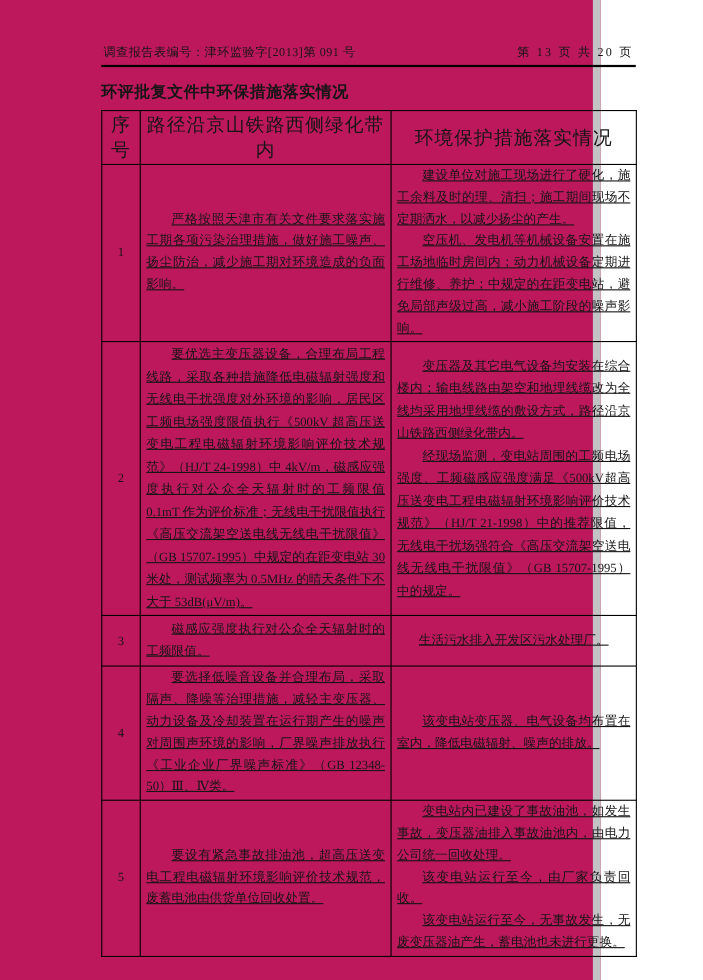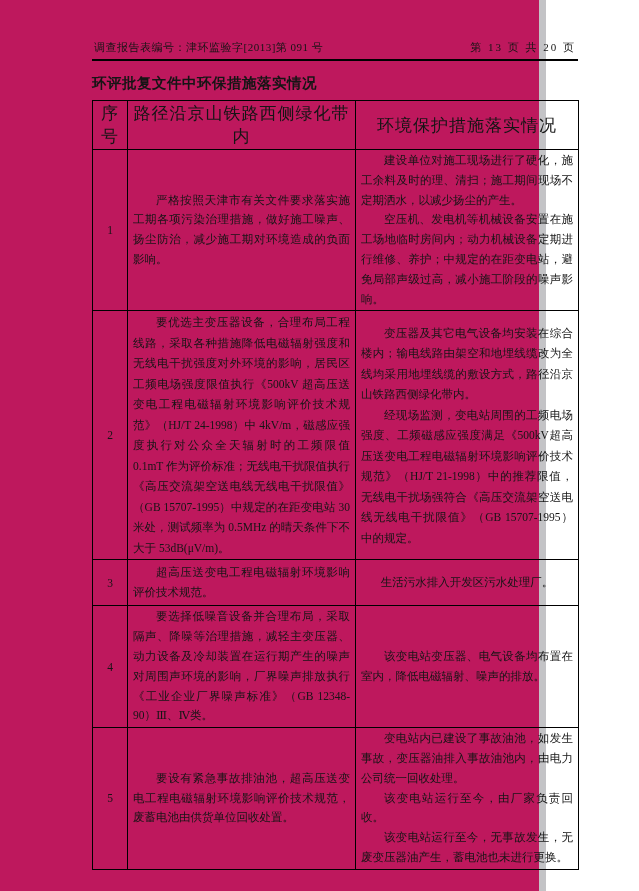--- a/index.html
+++ b/index.html
@@ -76,20 +76,21 @@
   }
   td.cell {
     padding: 1px 5px;
     font-size: 11.5px;
   }
   td.cell p {
     margin: 0;
     text-indent: 2em;
     text-align: justify;
     line-height: 19.8px;
+    text-decoration: underline;
   }
   td.cell p.centered {
     text-indent: 0;
     text-align: center;
   }
   tr.r1 td { height: 154px; }
   tr.r2 td { height: 232px; }
   tr.r2 td.cell p { line-height: 20.5px; }
   tr.r3 td { height: 43px; }
   tr.r4 td { height: 117px; }
@@ -141,30 +142,30 @@
             <p>要优选主变压器设备，合理布局工程线路，采取各种措施降低电磁辐射强度和无线电干扰强度对外环境的影响，居民区工频电场强度限值执行《500kV 超高压送变电工程电磁辐射环境影响评价技术规范》（HJ/T 24-1998）中 4kV/m，磁感应强度执行对公众全天辐射时的工频限值 0.1mT 作为评价标准；无线电干扰限值执行《高压交流架空送电线无线电干扰限值》（GB 15707-1995）中规定的在距变电站 30 米处，测试频率为 0.5MHz 的晴天条件下不大于 53dB(μV/m)。</p>
           </td>
           <td class="cell">
             <p>变压器及其它电气设备均安装在综合楼内；输电线路由架空和地埋线缆改为全线均采用地埋线缆的敷设方式，路径沿京山铁路西侧绿化带内。</p>
             <p>经现场监测，变电站周围的工频电场强度、工频磁感应强度满足《500kV超高压送变电工程电磁辐射环境影响评价技术规范》（HJ/T 21-1998）中的推荐限值，无线电干扰场强符合《高压交流架空送电线无线电干扰限值》（GB 15707-1995）中的规定。</p>
           </td>
         </tr>
         <tr class="r3">
           <td class="num">3</td>
           <td class="cell">
-            <p>超高压送变电工程电磁辐射环境影响评价技术规范。</p>
+            <p>磁感应强度执行对公众全天辐射时的工频限值。</p>
           </td>
           <td class="cell">
             <p class="centered">生活污水排入开发区污水处理厂。</p>
           </td>
         </tr>
         <tr class="r4">
           <td class="num">4</td>
           <td class="cell">
-            <p>要选择低噪音设备并合理布局，采取隔声、降噪等治理措施，减轻主变压器、动力设备及冷却装置在运行期产生的噪声对周围声环境的影响，厂界噪声排放执行《工业企业厂界噪声标准》（GB 12348-90）Ⅲ、Ⅳ类。</p>
+            <p>要选择低噪音设备并合理布局，采取隔声、降噪等治理措施，减轻主变压器、动力设备及冷却装置在运行期产生的噪声对周围声环境的影响，厂界噪声排放执行《工业企业厂界噪声标准》（GB 12348-50）Ⅲ、Ⅳ类。</p>
           </td>
           <td class="cell">
             <p>该变电站变压器、电气设备均布置在室内，降低电磁辐射、噪声的排放。</p>
           </td>
         </tr>
         <tr class="r5">
           <td class="num">5</td>
           <td class="cell">
             <p>要设有紧急事故排油池，超高压送变电工程电磁辐射环境影响评价技术规范，废蓄电池由供货单位回收处置。</p>
           </td>

